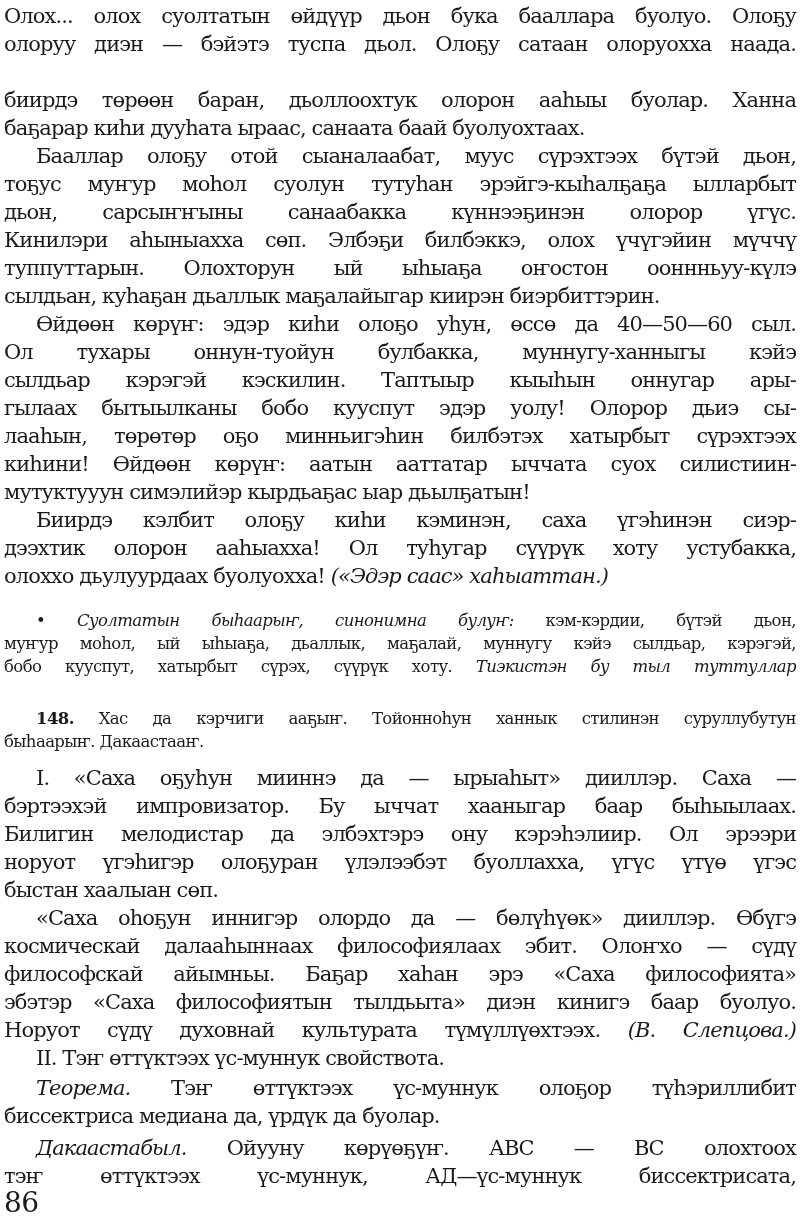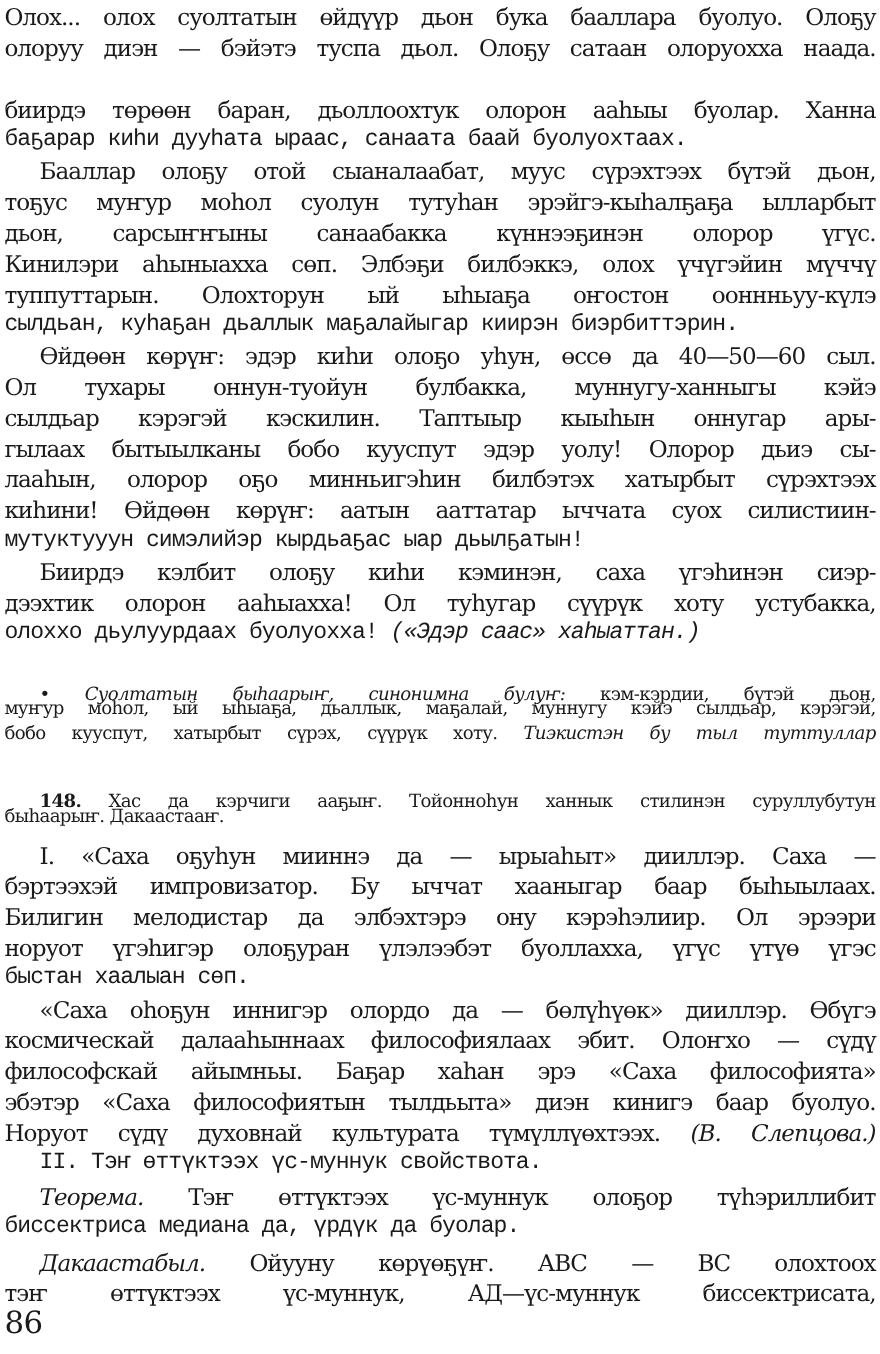--- a/index.html
+++ b/index.html
@@ -3,29 +3,29 @@
 <meta charset="utf-8">
 <style>
   html, body { margin: 0; padding: 0; background: #ffffff; }
   body { width: 800px; height: 1231px; overflow: hidden; position: relative; color: #1a1a1a; }
   .page { position: absolute; left: 0; top: 0; width: 800px; height: 1231px; }
   .line {
     position: absolute; left: 4px; width: 792px; white-space: nowrap;
     font-family: "DejaVu Serif", serif; font-size: 21px; line-height: 28px;
     letter-spacing: -0.9px; text-align: justify; text-align-last: justify;
   }
-  .line.last { text-align-last: left; font-family: Liberation Mono, monospace; }
+  .line.last { text-align-last: left; }
   .line.indent { left: 36px; width: 760px; }
   .small {
     position: absolute; left: 4px; width: 792px; white-space: nowrap;
     font-family: "DejaVu Serif", serif; font-size: 16.5px; line-height: 22px;
     letter-spacing: -0.6px; text-align: justify; text-align-last: justify;
   }
   .small.last { text-align-last: left; }
-  .small.indent { left: 36px; width: 760px; margin-top: 10px; }
+  .small.indent { left: 36px; width: 760px; }
   i, .it { font-style: italic; }
   b { font-weight: bold; }
   .pagenum {
     position: absolute; left: 4px; top: 1186px; font-family: "DejaVu Serif", serif;
     font-size: 28px; letter-spacing: -0.5px;
   }
 </style>
 </head>
 <body>
 
@@ -40,21 +40,21 @@
   <div class="line" style="top:170px">тоҕус муҥур моһол суолун тутуһан эрэйгэ-кыһалҕаҕа ылларбыт</div>
   <div class="line" style="top:198px">дьон, сарсыҥҥыны санаабакка күннээҕинэн олорор үгүс.</div>
   <div class="line" style="top:226px">Кинилэри аһыныахха сөп. Элбэҕи билбэккэ, олох үчүгэйин мүччү</div>
   <div class="line" style="top:254px">туппуттарын. Олохторун ый ыһыаҕа оҥостон ооннньуу-күлэ</div>
   <div class="line last" style="top:282px">сылдьан, куһаҕан дьаллык маҕалайыгар киирэн биэрбиттэрин.</div>
 
   <div class="line indent" style="top:310px">Өйдөөн көрүҥ: эдэр киһи олоҕо уһун, өссө да 40—50—60 сыл.</div>
   <div class="line" style="top:338px">Ол тухары оннун-туойун булбакка, муннугу-ханныгы кэйэ</div>
   <div class="line" style="top:366px">сылдьар кэрэгэй кэскилин. Таптыыр кыыһын оннугар ары-</div>
   <div class="line" style="top:394px">гылаах бытыылканы бобо кууспут эдэр уолу! Олорор дьиэ сы-</div>
-  <div class="line" style="top:422px">лааһын, олорор оҕо минньигэһин билбэтэх хатырбыт сүрэхтээх</div>
+  <div class="line" style="top:422px">лааһын, төрөтөр оҕо минньигэһин билбэтэх хатырбыт сүрэхтээх</div>
   <div class="line" style="top:450px">киһини! Өйдөөн көрүҥ: аатын ааттатар ыччата суох силистиин-</div>
   <div class="line last" style="top:478px">мутуктууун симэлийэр кырдьаҕас ыар дьылҕатын!</div>
 
   <div class="line indent" style="top:506px">Биирдэ кэлбит олоҕу киһи кэминэн, саха үгэһинэн сиэр-</div>
   <div class="line" style="top:534px">дээхтик олорон ааһыахха! Ол туһугар сүүрүк хоту устубакка,</div>
   <div class="line last" style="top:562px">
     <span>олоххо дьулуурдаах буолуохха!</span>
     <span class="it">(«Эдэр саас» хаһыаттан.)</span>
   </div>
 

